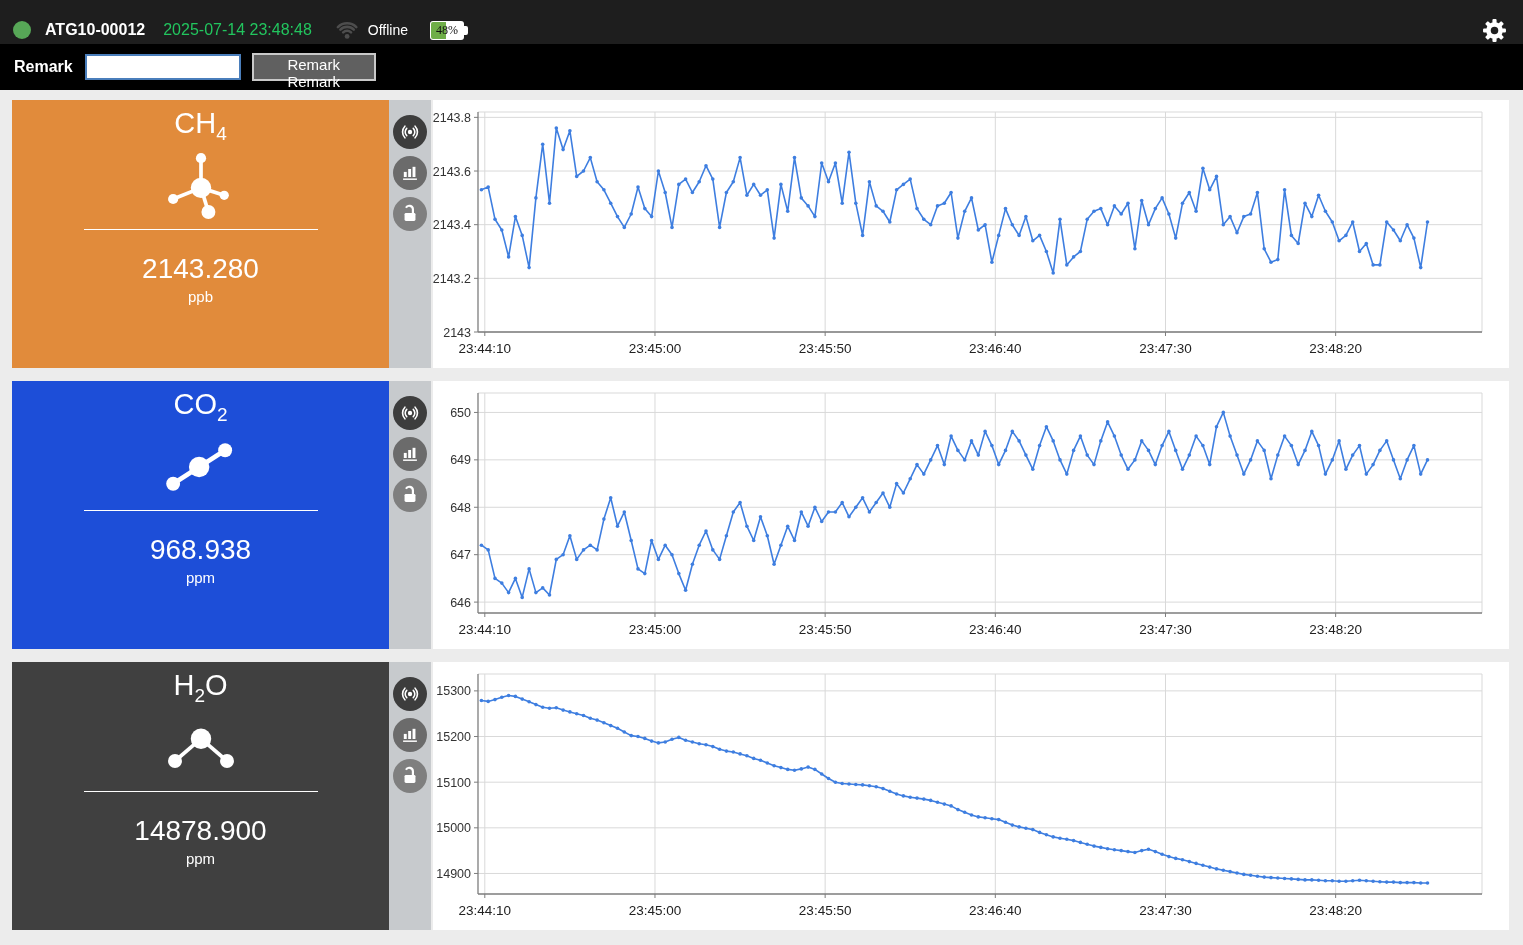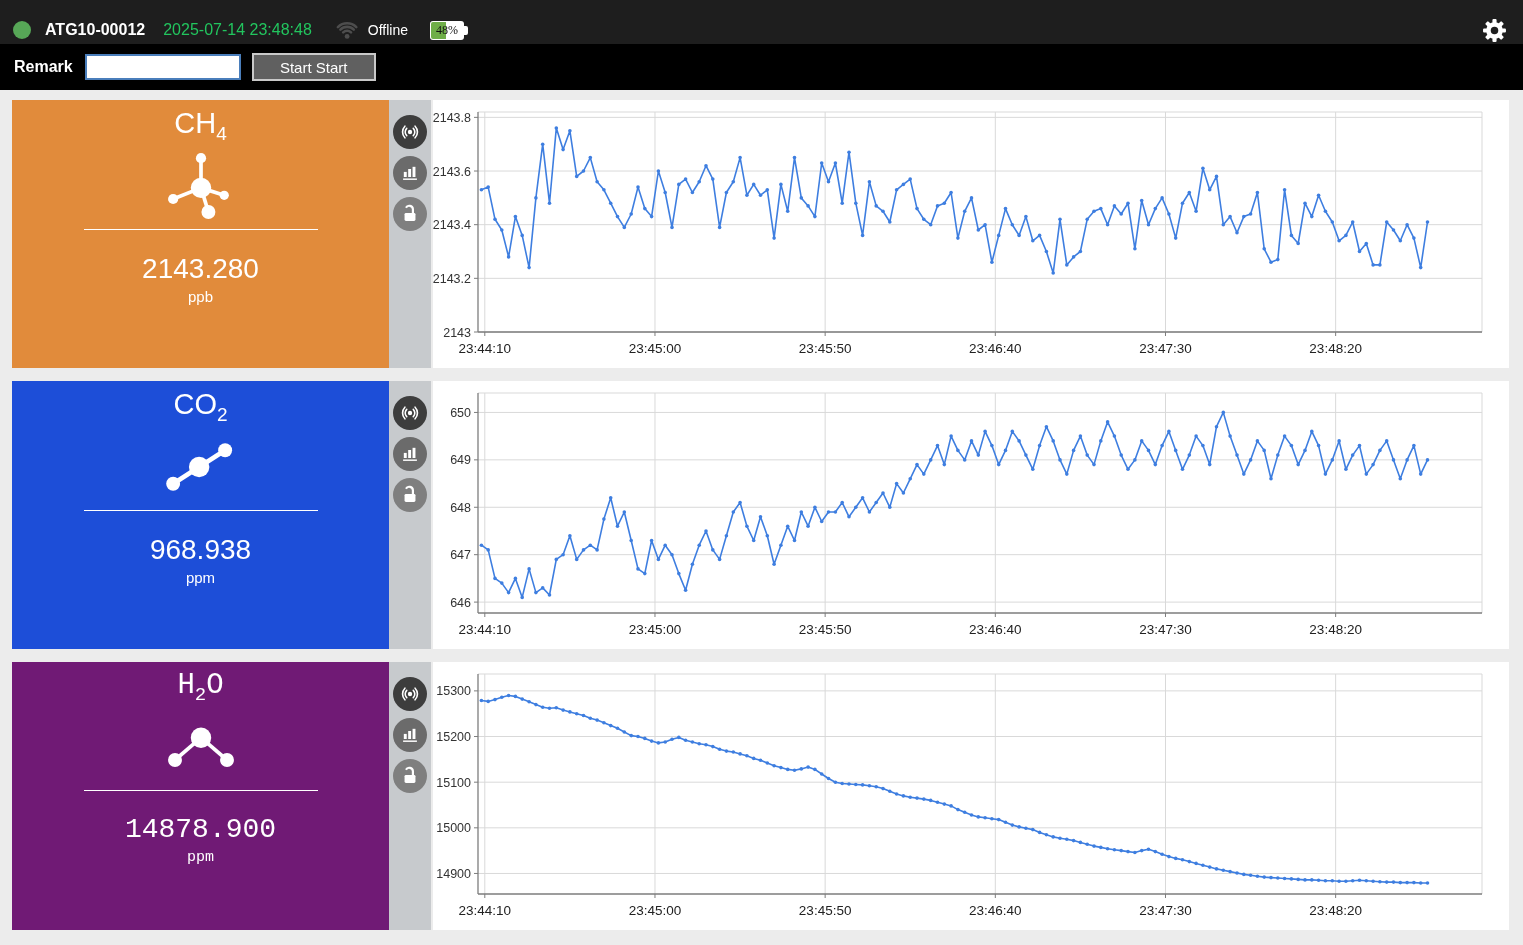--- a/index.html
+++ b/index.html
@@ -105,21 +105,21 @@
         <circle cx="12" cy="12" r="8"></circle>
         <circle cx="12" cy="12" r="3.6" fill="#1e1e1e"></circle>
       </g>
     </svg>
   </div>
 </div>
 
 <div class="remark-bar">
   <span class="remark-label">Remark</span>
   <input class="remark-input" type="text" placeholder="" value="" style="">
-  <button class="remark-btn">Start Start</button>
+  <button class="remark-btn">Remark Remark</button>
 </div>
 
 <div class="row r0">
   <div class="card" style="background:#e18b3b;">
     <div class="gas-name">CH<sub>4</sub></div>
     <div class="molecule">
       <svg width="96" height="78" viewBox="0 0 100 84">
         <g stroke="#fff" stroke-width="4" fill="#fff">
           <line x1="50" y1="44" x2="50" y2="12"></line>
           <line x1="50" y1="44" x2="20" y2="56"></line>
@@ -570,21 +570,21 @@
         <circle cx="967.3" cy="97.8" r="1.8" fill="#3e7ee0"></circle>
         <circle cx="974.1" cy="78.9" r="1.8" fill="#3e7ee0"></circle>
         <circle cx="980.9" cy="64.6" r="1.8" fill="#3e7ee0"></circle>
         <circle cx="987.7" cy="93.1" r="1.8" fill="#3e7ee0"></circle>
         <circle cx="994.5" cy="78.9" r="1.8" fill="#3e7ee0"></circle>
       </svg>
   </div>
 </div>
 
 <div class="row r2">
-  <div class="card" style="background:#701a75;font-family:Liberation Mono, monospace;">
+  <div class="card" style="background:#404040;">
     <div class="gas-name">H<sub>2</sub>O</div>
     <div class="molecule">
       <svg width="96" height="78" viewBox="0 0 100 84">
         <g stroke="#fff" stroke-width="4" fill="#fff">
           <line x1="50" y1="32" x2="22" y2="56"></line>
           <line x1="50" y1="32" x2="78" y2="56"></line>
           <circle cx="22" cy="56" r="7.5" stroke="none"></circle>
           <circle cx="78" cy="56" r="7.5" stroke="none"></circle>
           <circle cx="50" cy="32" r="11" stroke="none"></circle>
         </g>

